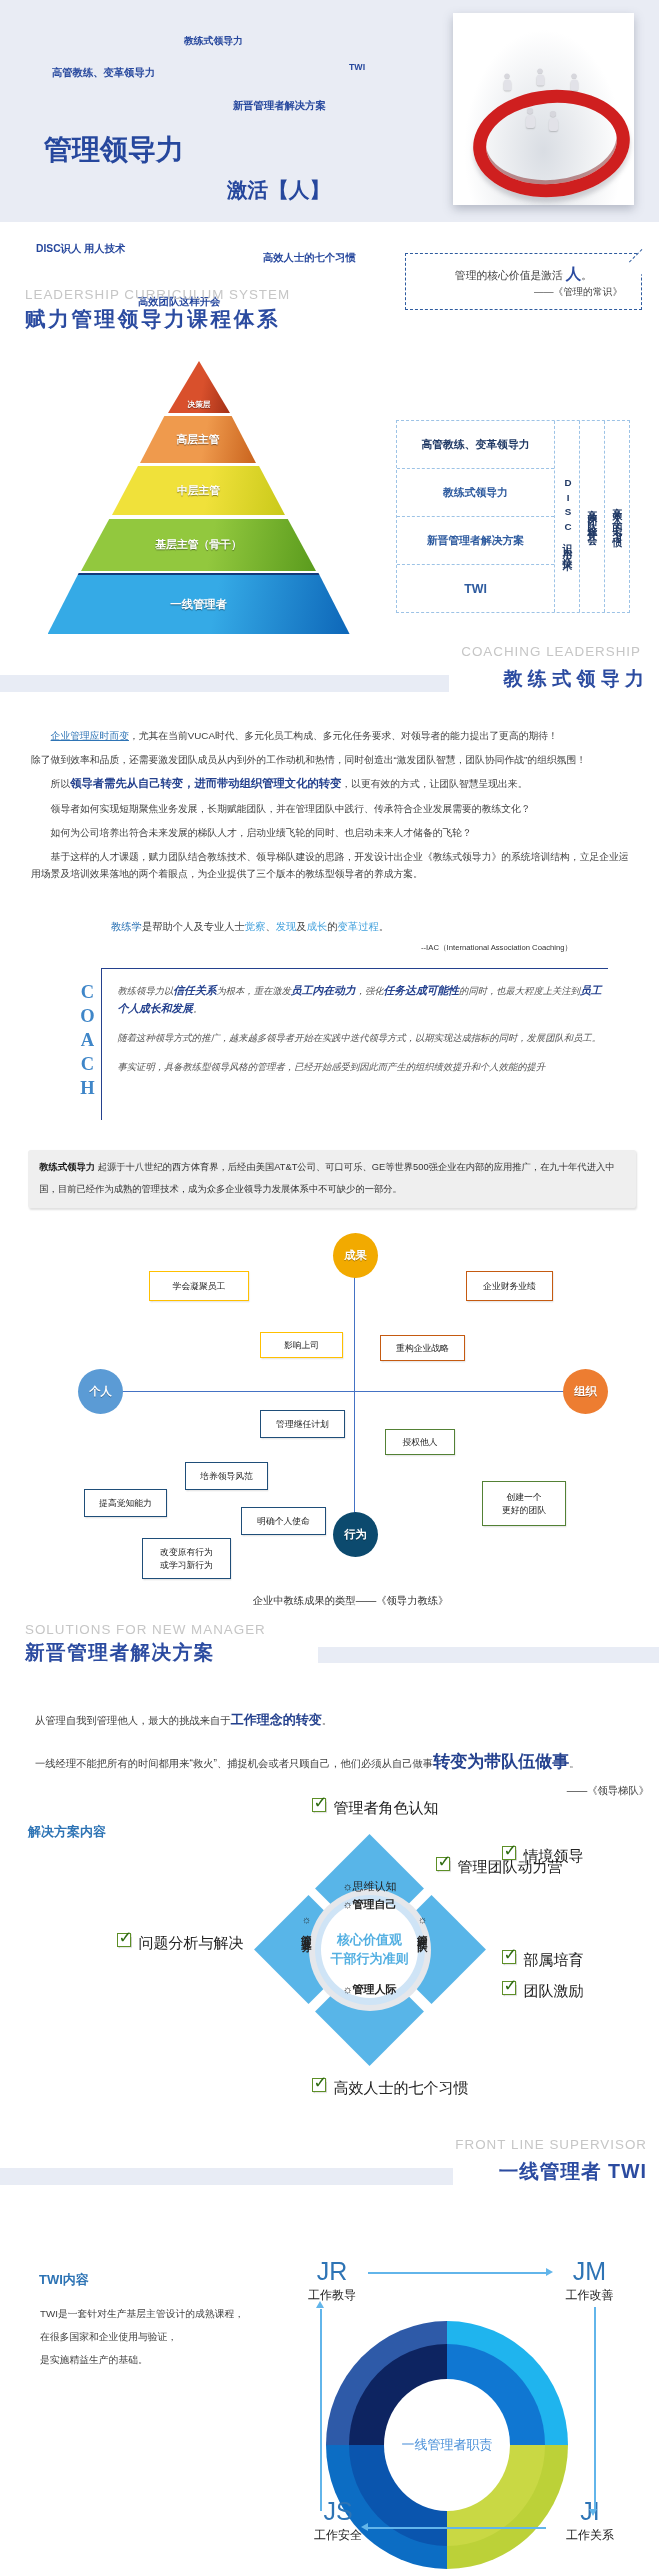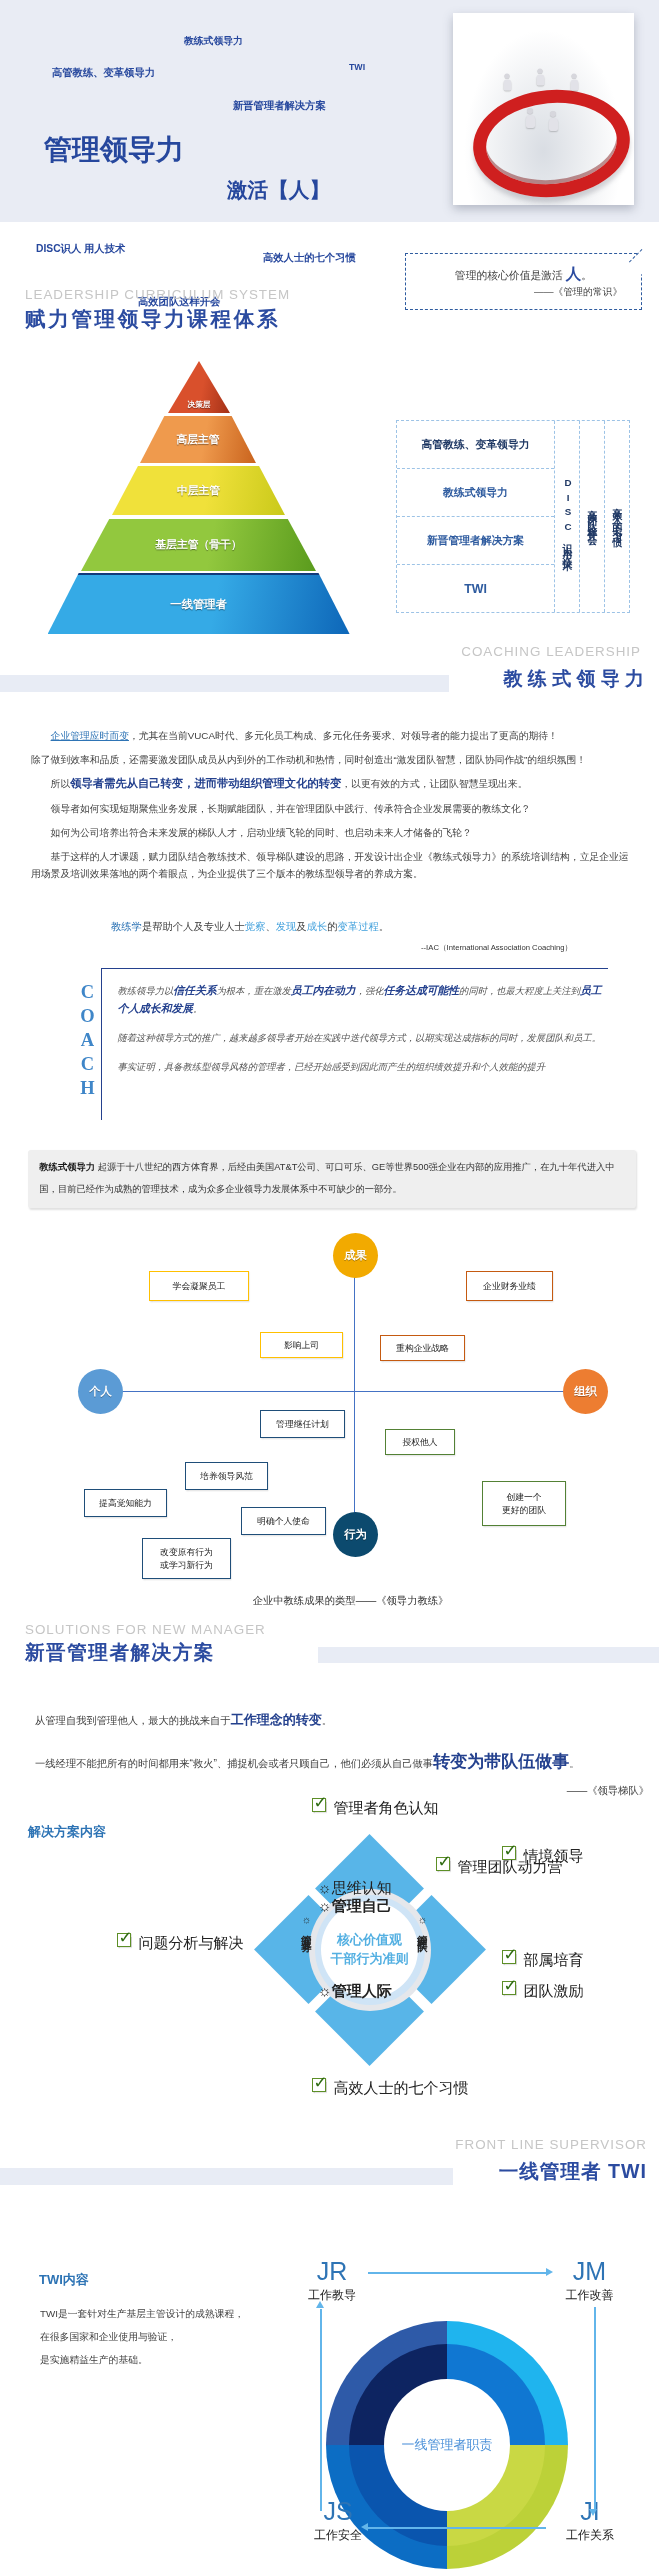--- a/index.html
+++ b/index.html
@@ -49,21 +49,21 @@
   
   .chk-item{position:absolute;display:flex;align-items:flex-start;}
   .chk{width:12.4px;height:12.4px;border:1.5px solid #5d8f27;background:#fff;display:inline-block;position:relative;flex:none;box-shadow:0.5px 1px 1px rgba(0,0,0,.2);}
   .chk::after{content:"✓";position:absolute;left:0.5px;top:-6.2px;font-size:16.5px;font-weight:bold;color:#2f6b12;}
   .chk-label{margin-left:7.2px;font-size:15px;color:#222;white-space:nowrap;padding-top:1px;}
   
   .dpiece{position:absolute;width:77px;height:77px;background:#58b5e8;transform:rotate(45deg);}
   .dring-gray{position:absolute;border-radius:50%;background:#e5e7eb;}
   .dring-blue{position:absolute;border-radius:50%;background:#cfe4f6;}
   .dcenter{position:absolute;border-radius:50%;background:#fff;display:flex;flex-direction:column;align-items:center;justify-content:center;font-size:13px;font-weight:bold;color:#54b0e2;line-height:18.5px;}
-  .dlabel{position:absolute;font-size:15px;color:#222;text-align:left;white-space:nowrap;}
+  .dlabel{position:absolute;font-size:11px;color:#222;text-align:center;white-space:nowrap;}
   .dvert{position:absolute;writing-mode:vertical-rl;text-orientation:upright;font-size:10.3px;font-weight:bold;color:#222;letter-spacing:2.1px;}
   
   .donut{left:326px;top:2321px;width:242px;height:248px;}
   .donut-outer{position:absolute;inset:0;border-radius:50%;background:conic-gradient(#1fb4ee 0 90deg,#bcd138 90deg 180deg,#0c6dc4 180deg 270deg,#2e5aa8 270deg 360deg);}
   .donut-inner{position:absolute;inset:23px;border-radius:50%;background:conic-gradient(#1077d2 0 90deg,#c9d844 90deg 180deg,#0a55ae 180deg 270deg,#0d2461 270deg 360deg);}
   .donut-hole{position:absolute;inset:58px;border-radius:50%;background:#fff;display:flex;align-items:center;justify-content:center;font-size:13px;color:#4a90d9;}
   .corner{position:absolute;text-align:center;}
   .corner .code{font-size:25px;color:#2e74b5;font-weight:500;line-height:26px;}
   .corner .lbl{font-size:12px;color:#222;margin-top:3.1px;}
   .tarrow{position:absolute;background:#62b5ea;}

